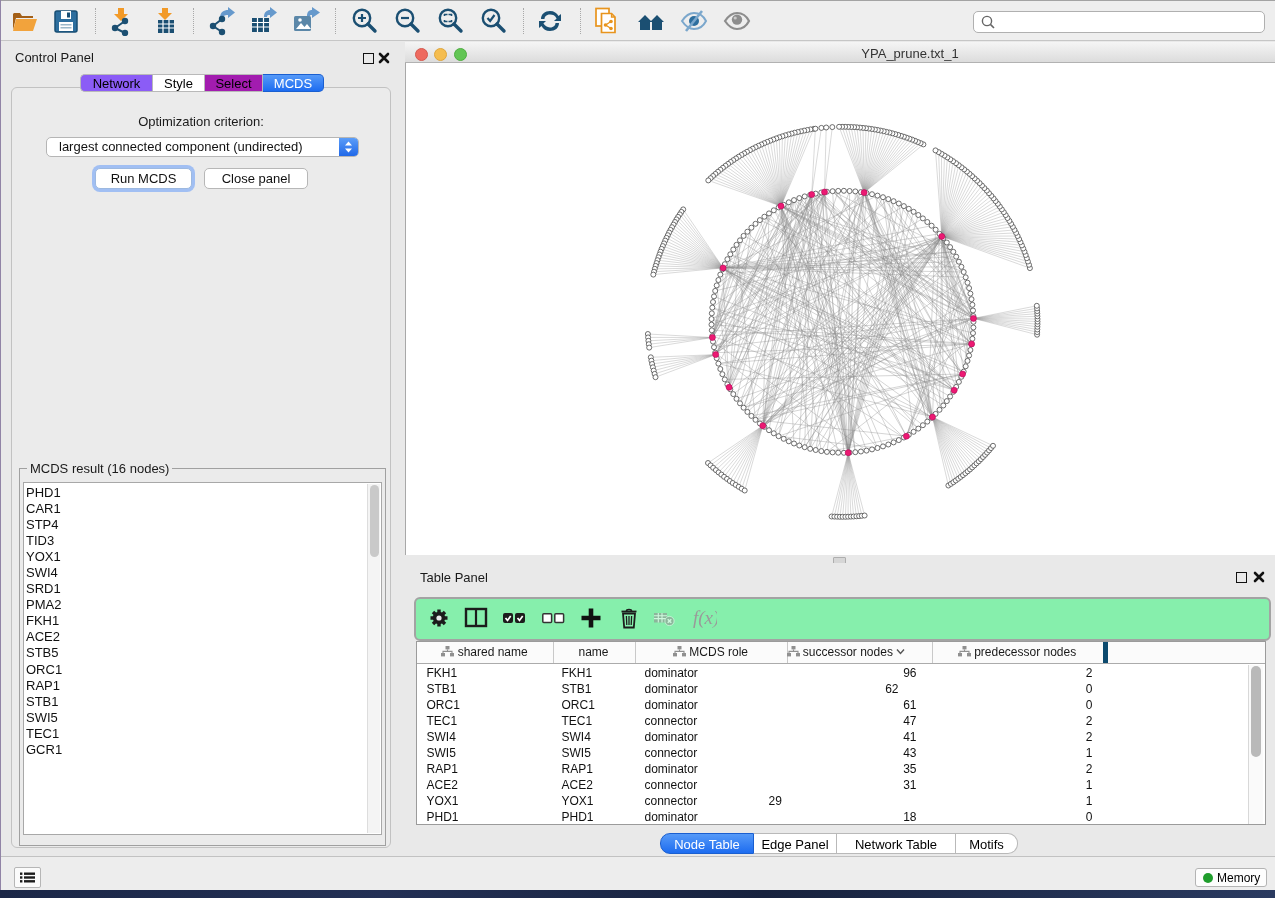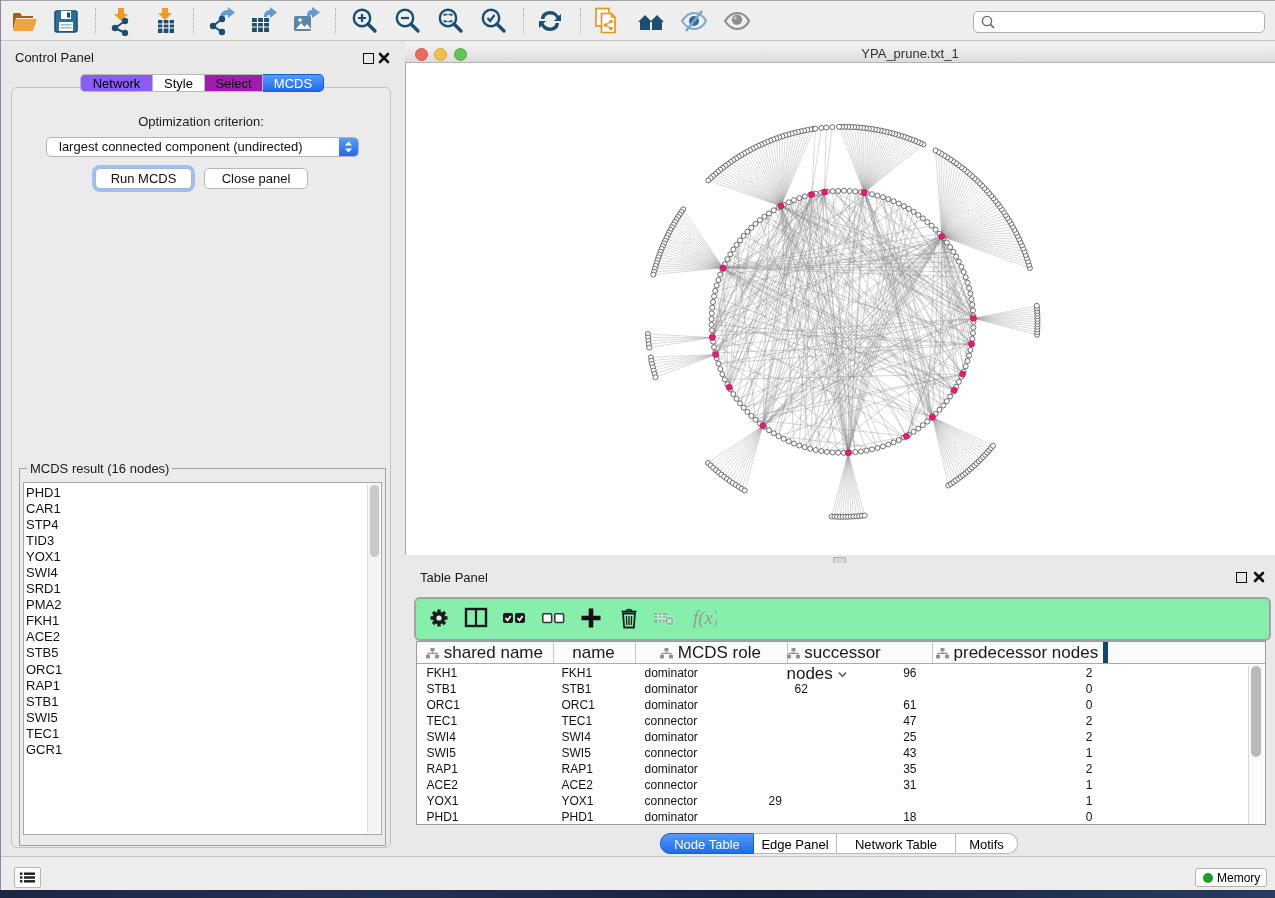--- a/index.html
+++ b/index.html
@@ -608,21 +608,21 @@
             <path d="M2 10.8 h13 M2 13.6 h13 M6.3 8 v9.5 M10 8 v9.5" stroke="#fff" stroke-width="1.1"></path>
 <circle cx="17.5" cy="16" r="4.6" fill="#919191" stroke="#fff" stroke-width="0.8"></circle>
             <path d="M15.7 14.2 l3.6 3.6 M19.3 14.2 l-3.6 3.6" stroke="#fff" stroke-width="1.5"></path>
           </g>
         </svg></div>
       <div style="position:absolute;left:275px;top:6px;width:26px;height:26px"><svg width="26" height="26" viewBox="0 0 26 26">
           <text x="2" y="19" font-family="Liberation Serif" font-style="italic" font-size="19" fill="#9a9a9a">f(x)</text>
         </svg></div>
     </div>
   <div style="position:absolute;left:10.5px;top:78px;width:850px;height:184px;background:#fff;border:1px solid #9b9b9b;box-sizing:border-box">
-    <div style="position:absolute;left:0;top:0;width:100%;height:22px;background:#fbfbfb;border-bottom:1px solid #ababab;box-sizing:border-box;font-size:17px;color:#1a1a1a">
+    <div style="position:absolute;left:0;top:0;width:100%;height:22px;background:#fbfbfb;border-bottom:1px solid #ababab;box-sizing:border-box;font-size:12px;color:#1a1a1a">
   <div style="position:absolute;left:0;top:0;width:136px;height:21px;border-right:1px solid #c9c9c9;text-align:center;line-height:21px"><svg width="13" height="11" viewBox="0 0 13 11" style="vertical-align:-1px">
             <g fill="#909090">
               <rect x="4.5" y="0" width="4" height="3.4"></rect>
               <rect x="0" y="7" width="4" height="3.4"></rect>
               <rect x="9" y="7" width="4" height="3.4"></rect>
             </g>
             <path d="M6.5 3.4 v2 M2 7 v-1.6 h9 v1.6" stroke="#909090" stroke-width="1.1" fill="none"></path>
           </svg> shared name</div>
   <div style="position:absolute;left:136px;top:0;width:82px;height:21px;border-right:1px solid #c9c9c9;text-align:center;line-height:21px">name</div>
   <div style="position:absolute;left:218px;top:0;width:152px;height:21px;border-right:1px solid #c9c9c9;text-align:center;line-height:21px"><svg width="13" height="11" viewBox="0 0 13 11" style="vertical-align:-1px">
@@ -656,42 +656,42 @@
       <span style="position:absolute;left:10px">FKH1</span>
         <span style="position:absolute;left:145px">FKH1</span>
       <span style="position:absolute;left:228px">dominator</span>
       <span style="position:absolute;left:370px;width:130px;text-align:right">96</span>
       <span style="position:absolute;left:540px;width:136px;text-align:right">2</span>
       </div>
       <div style="position:absolute;left:0px;top:39px;width:100%;height:16px;font-size:12px;line-height:16px;color:#111">
       <span style="position:absolute;left:10px">STB1</span>
         <span style="position:absolute;left:145px">STB1</span>
       <span style="position:absolute;left:228px">dominator</span>
-      <span style="position:absolute;left:378px;width:130px;">62</span>
+      <span style="position:absolute;left:352px;width:130px;text-align:right">62</span>
       <span style="position:absolute;left:540px;width:136px;text-align:right">0</span>
       </div>
       <div style="position:absolute;left:0px;top:55px;width:100%;height:16px;font-size:12px;line-height:16px;color:#111">
       <span style="position:absolute;left:10px">ORC1</span>
         <span style="position:absolute;left:145px">ORC1</span>
       <span style="position:absolute;left:228px">dominator</span>
       <span style="position:absolute;left:370px;width:130px;text-align:right">61</span>
       <span style="position:absolute;left:540px;width:136px;text-align:right">0</span>
       </div>
       <div style="position:absolute;left:0px;top:71px;width:100%;height:16px;font-size:12px;line-height:16px;color:#111">
       <span style="position:absolute;left:10px">TEC1</span>
         <span style="position:absolute;left:145px">TEC1</span>
       <span style="position:absolute;left:228px">connector</span>
       <span style="position:absolute;left:370px;width:130px;text-align:right">47</span>
       <span style="position:absolute;left:540px;width:136px;text-align:right">2</span>
       </div>
       <div style="position:absolute;left:0px;top:87px;width:100%;height:16px;font-size:12px;line-height:16px;color:#111">
       <span style="position:absolute;left:10px">SWI4</span>
         <span style="position:absolute;left:145px">SWI4</span>
       <span style="position:absolute;left:228px">dominator</span>
-      <span style="position:absolute;left:370px;width:130px;text-align:right">25</span>
+      <span style="position:absolute;left:370px;width:130px;text-align:right">41</span>
       <span style="position:absolute;left:540px;width:136px;text-align:right">2</span>
       </div>
       <div style="position:absolute;left:0px;top:103px;width:100%;height:16px;font-size:12px;line-height:16px;color:#111">
       <span style="position:absolute;left:10px">SWI5</span>
         <span style="position:absolute;left:145px">SWI5</span>
       <span style="position:absolute;left:228px">connector</span>
       <span style="position:absolute;left:370px;width:130px;text-align:right">43</span>
       <span style="position:absolute;left:540px;width:136px;text-align:right">1</span>
       </div>
       <div style="position:absolute;left:0px;top:119px;width:100%;height:16px;font-size:12px;line-height:16px;color:#111">

